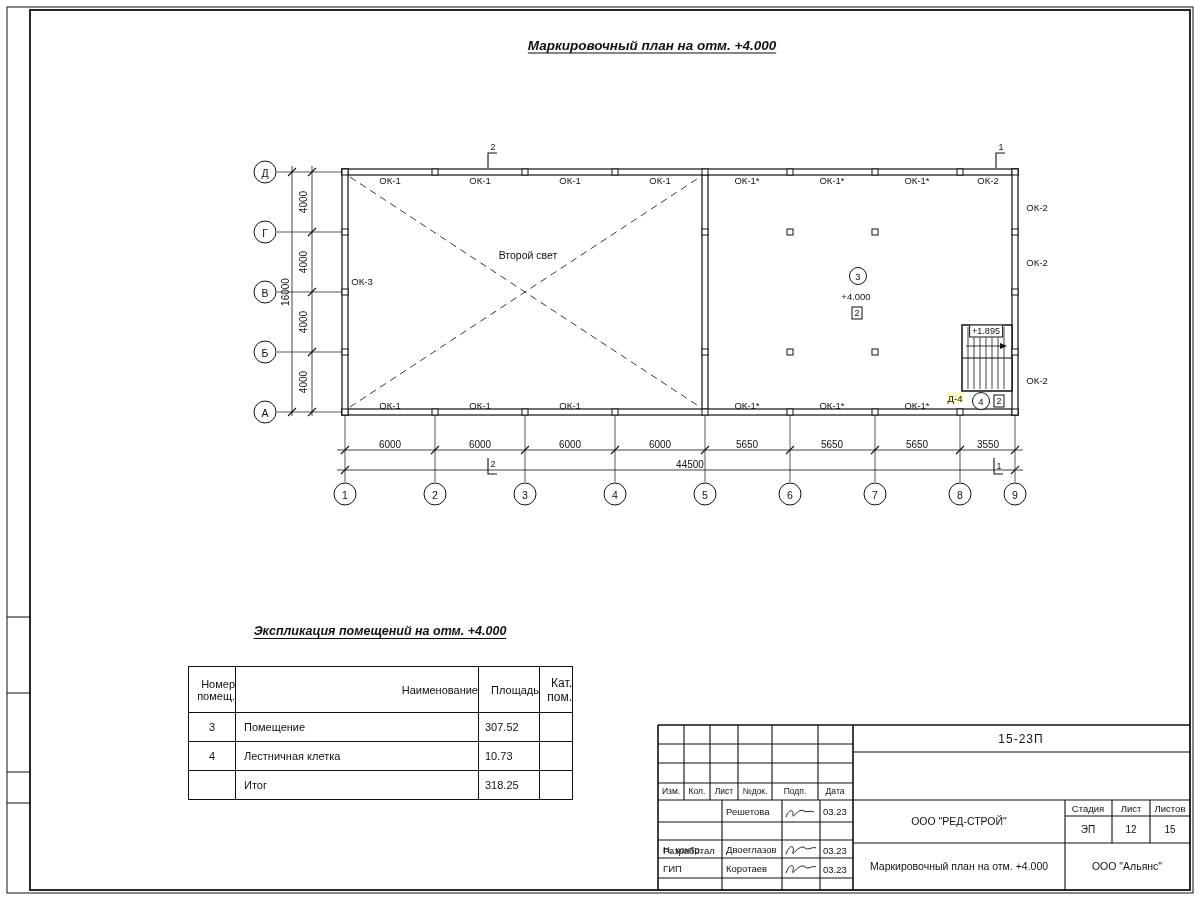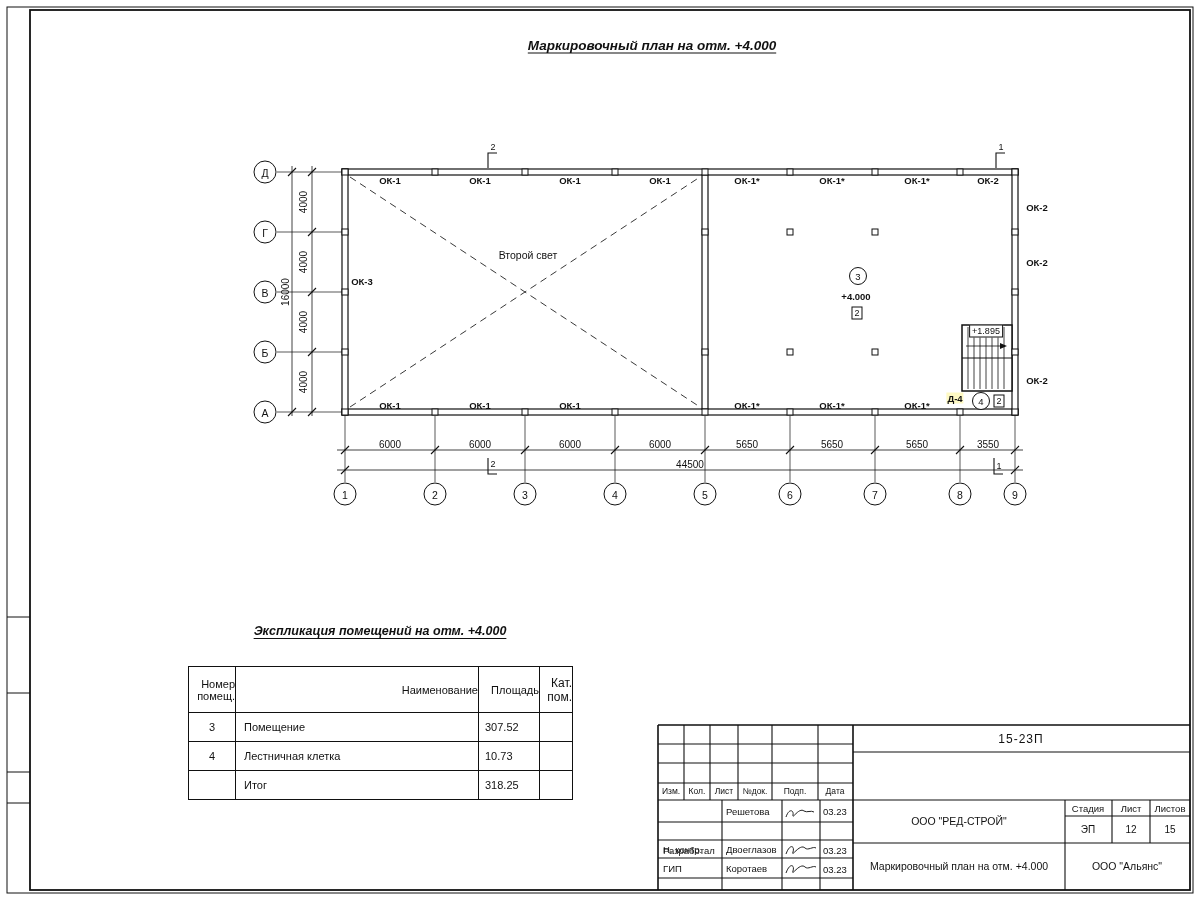--- a/index.html
+++ b/index.html
@@ -1,21 +1,21 @@
 <!DOCTYPE html>
 <html><head>
 <meta charset="utf-8">
 <style>
   html,body{margin:0;padding:0;background:#fff;}
   .page{position:relative;width:1200px;height:900px;background:#fff;overflow:hidden;
         font-family:"Liberation Sans",sans-serif;color:#111;}
   svg.lw{position:absolute;left:0;top:0;}
   .lbl{position:absolute;transform:translate(-50%,-50%);font-size:10px;white-space:nowrap;}
   .lbl.rot{transform:translate(-50%,-50%) rotate(-90deg);}
-  .lbl.f9{font-size:9.5px;font-weight:bold;}
+  .lbl.f9{font-size:9.5px;}
   .lbl.f8{font-size:9px;}
   .lbl.f11{font-size:10.5px;}
   .circ{position:absolute;transform:translate(-50%,-50%);width:21px;height:21px;border:1px solid #111;
         border-radius:50%;background:#fff;display:flex;align-items:center;justify-content:center;font-size:10.5px;}
   .circ.sm{width:16px;height:16px;font-size:9.5px;}
   .boxlbl{position:absolute;transform:translate(-50%,-50%);border:1px solid #111;background:#fff;
         padding:0 2px;font-size:9px;line-height:11px;white-space:nowrap;}
   .title-main{position:absolute;left:652px;top:45px;transform:translate(-50%,-50%);font-size:13.5px;
         font-weight:bold;font-style:italic;text-decoration:underline;text-underline-offset:3px;white-space:nowrap;}
   .title-expl{position:absolute;left:380px;top:631px;transform:translate(-50%,-50%);font-size:12.5px;

